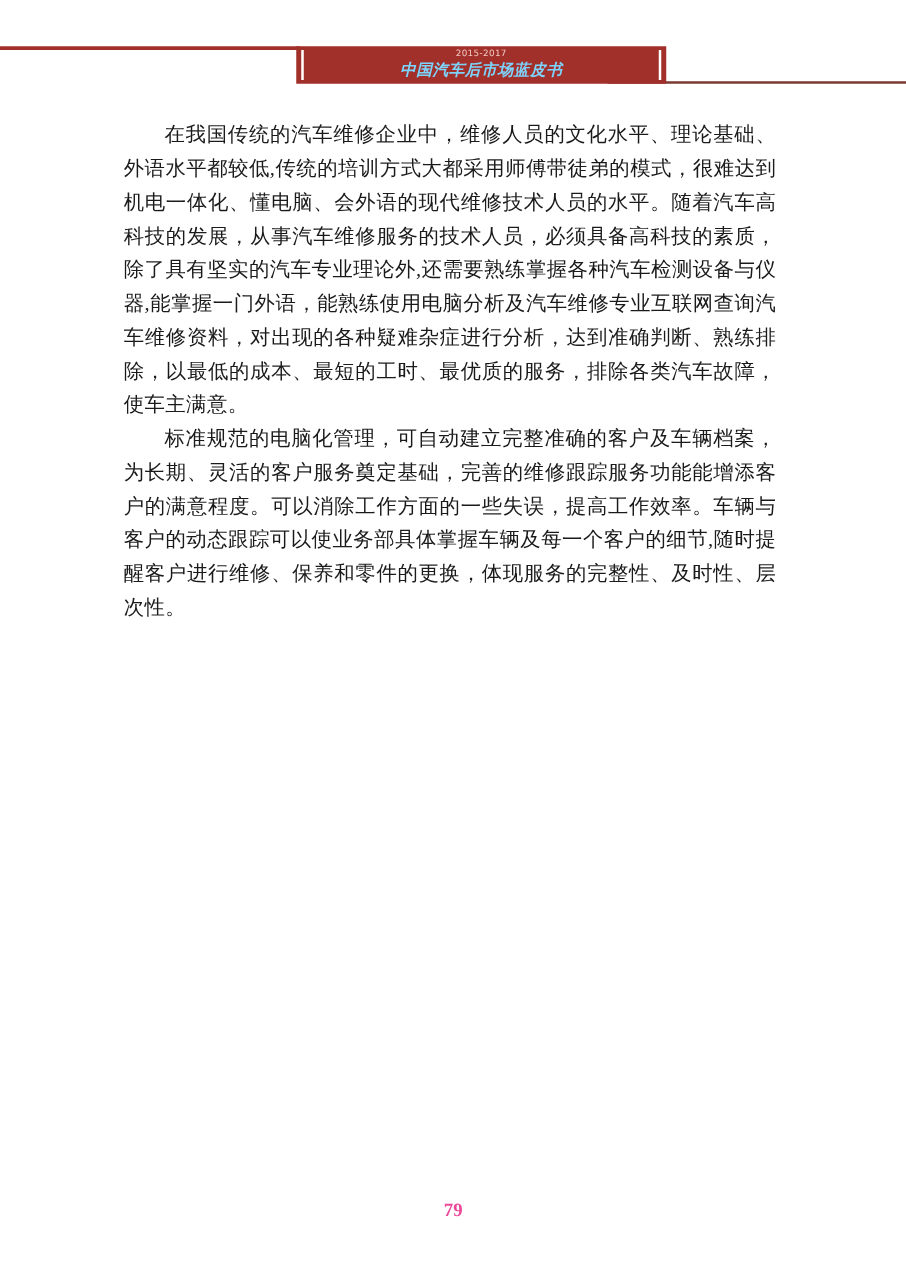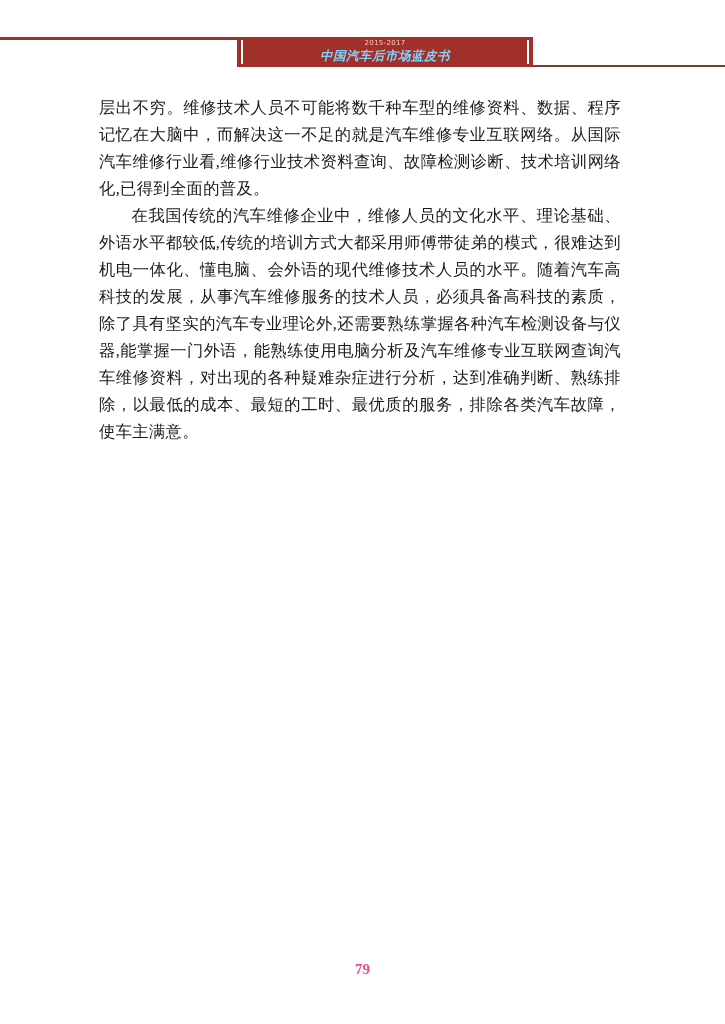--- a/index.html
+++ b/index.html
@@ -118,19 +118,19 @@
 <div class="hdr-line-left"></div>
 <div class="hdr-line-right"></div>
 <div class="hdr-banner">
   <div class="hdr-stripe l"></div>
   <div class="hdr-stripe r"></div>
   <div class="hdr-year">2015-2017</div>
   <div class="hdr-title">中国汽车后市场蓝皮书</div>
 </div>
 
 <div class="content">
-  <p class="cont">层出不穷。维修技术人员不可能将数千种车型的维修资料、数据、程序记忆在大脑中，而解决这一不足的就是汽车维修专业互联网络。从国际汽车维修行业看,维修行业技术资料查询、故障检测诊断、技术培训网络化,已得到全面的普及。</p>
 
   <p>在我国传统的汽车维修企业中，维修人员的文化水平、理论基础、外语水平都较低,传统的培训方式大都采用师傅带徒弟的模式，很难达到机电一体化、懂电脑、会外语的现代维修技术人员的水平。随着汽车高科技的发展，从事汽车维修服务的技术人员，必须具备高科技的素质，除了具有坚实的汽车专业理论外,还需要熟练掌握各种汽车检测设备与仪器,能掌握一门外语，能熟练使用电脑分析及汽车维修专业互联网查询汽车维修资料，对出现的各种疑难杂症进行分析，达到准确判断、熟练排除，以最低的成本、最短的工时、最优质的服务，排除各类汽车故障，使车主满意。</p>
 
+  <p>标准规范的电脑化管理，可自动建立完整准确的客户及车辆档案，为长期、灵活的客户服务奠定基础，完善的维修跟踪服务功能能增添客户的满意程度。可以消除工作方面的一些失误，提高工作效率。车辆与客户的动态跟踪可以使业务部具体掌握车辆及每一个客户的细节,随时提醒客户进行维修、保养和零件的更换，体现服务的完整性、及时性、层次性。</p>
 </div>
 
 <div class="page-num">79</div>
 
 </body></html>

